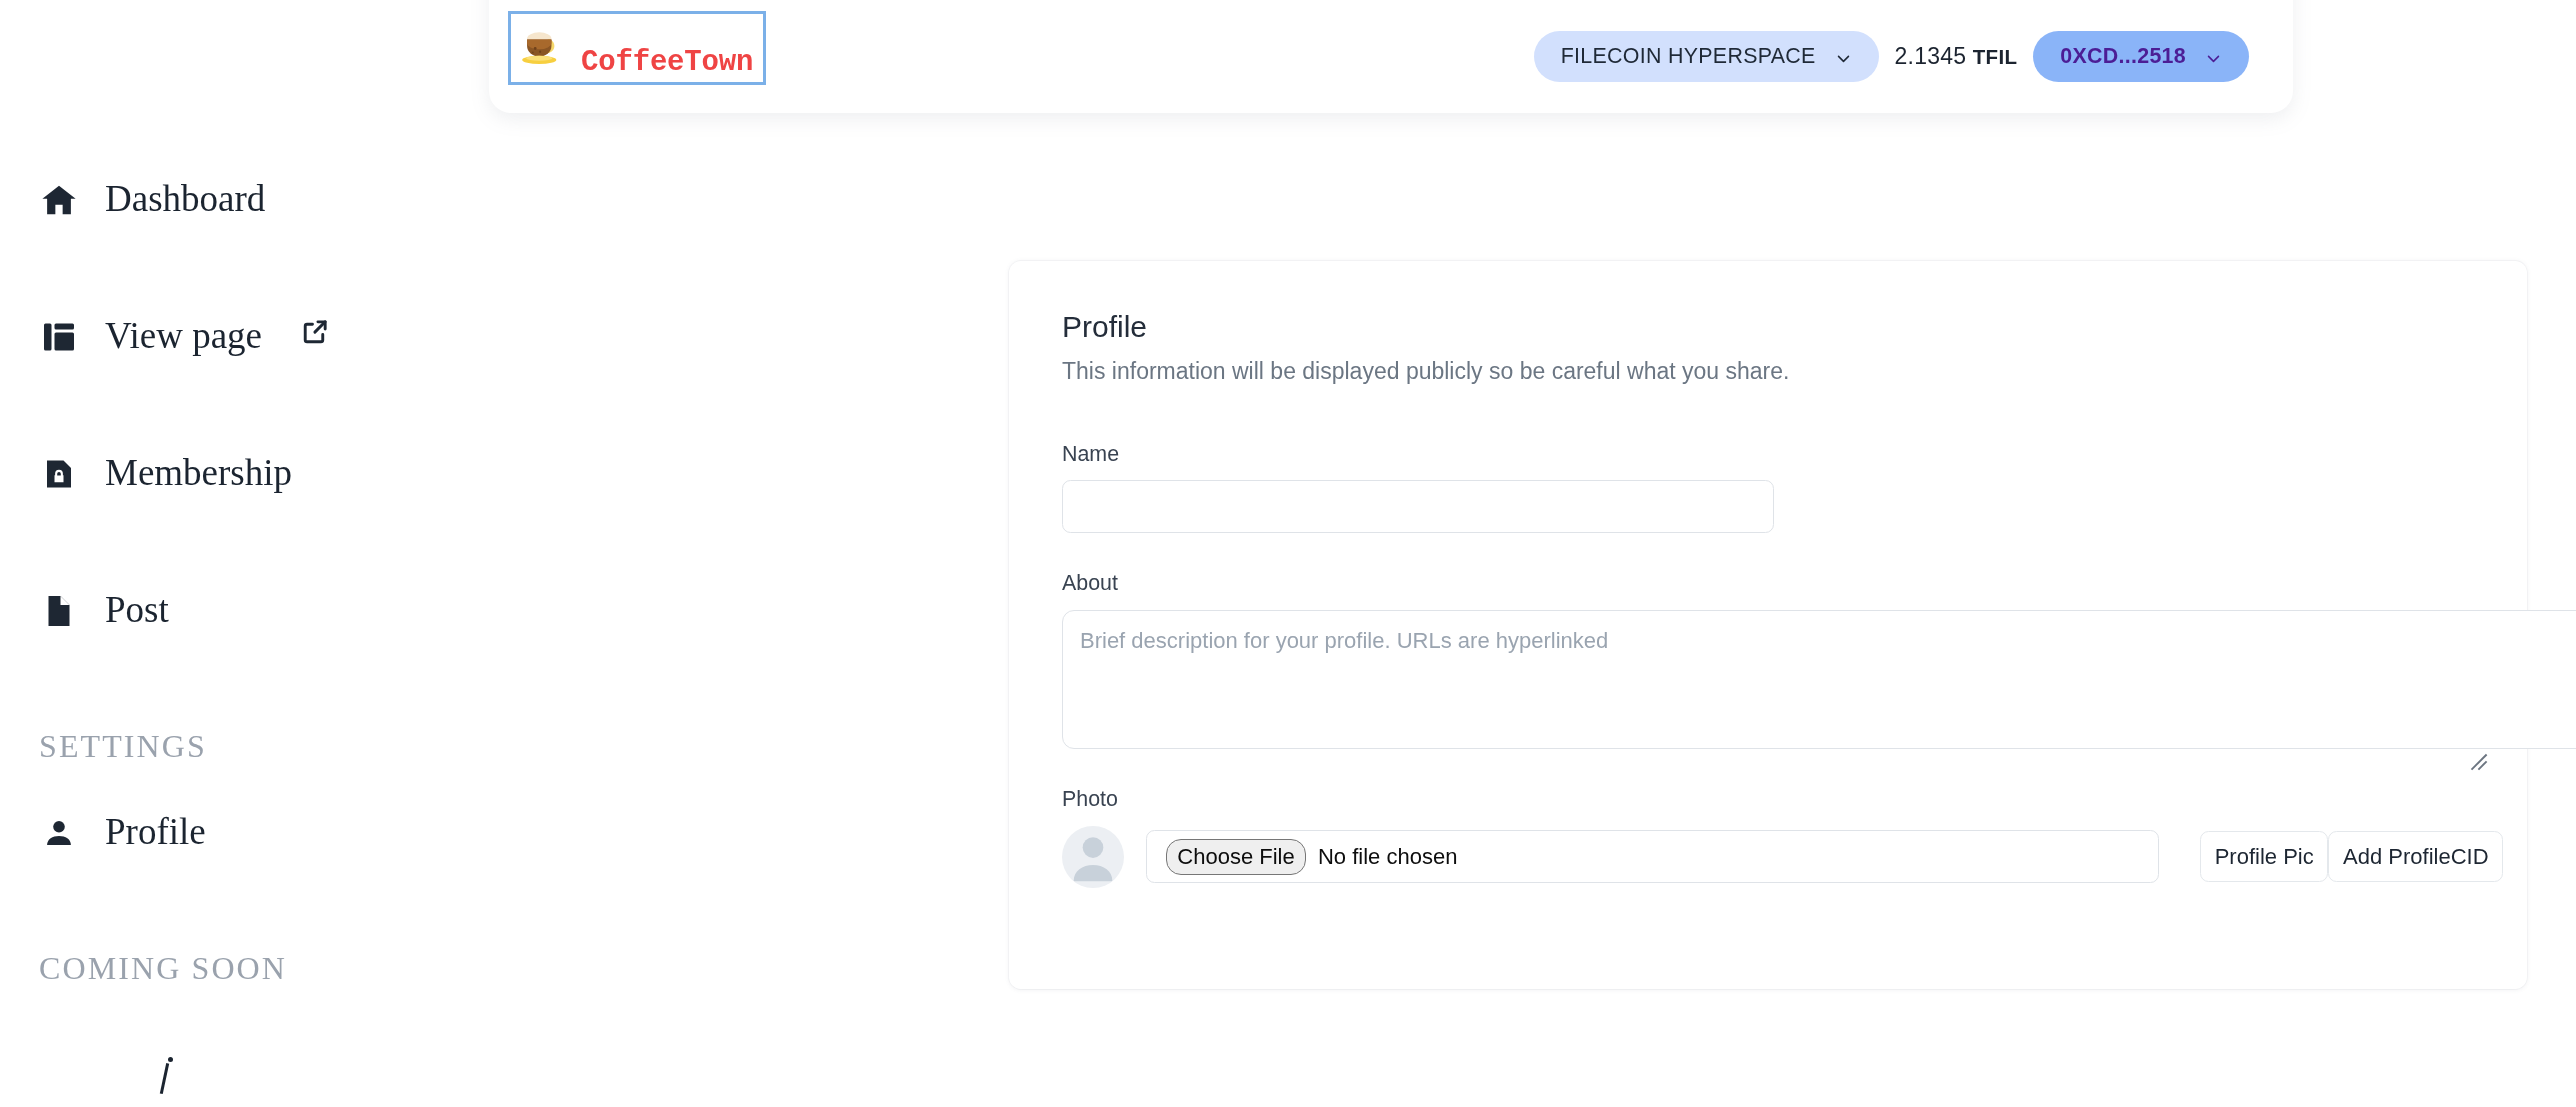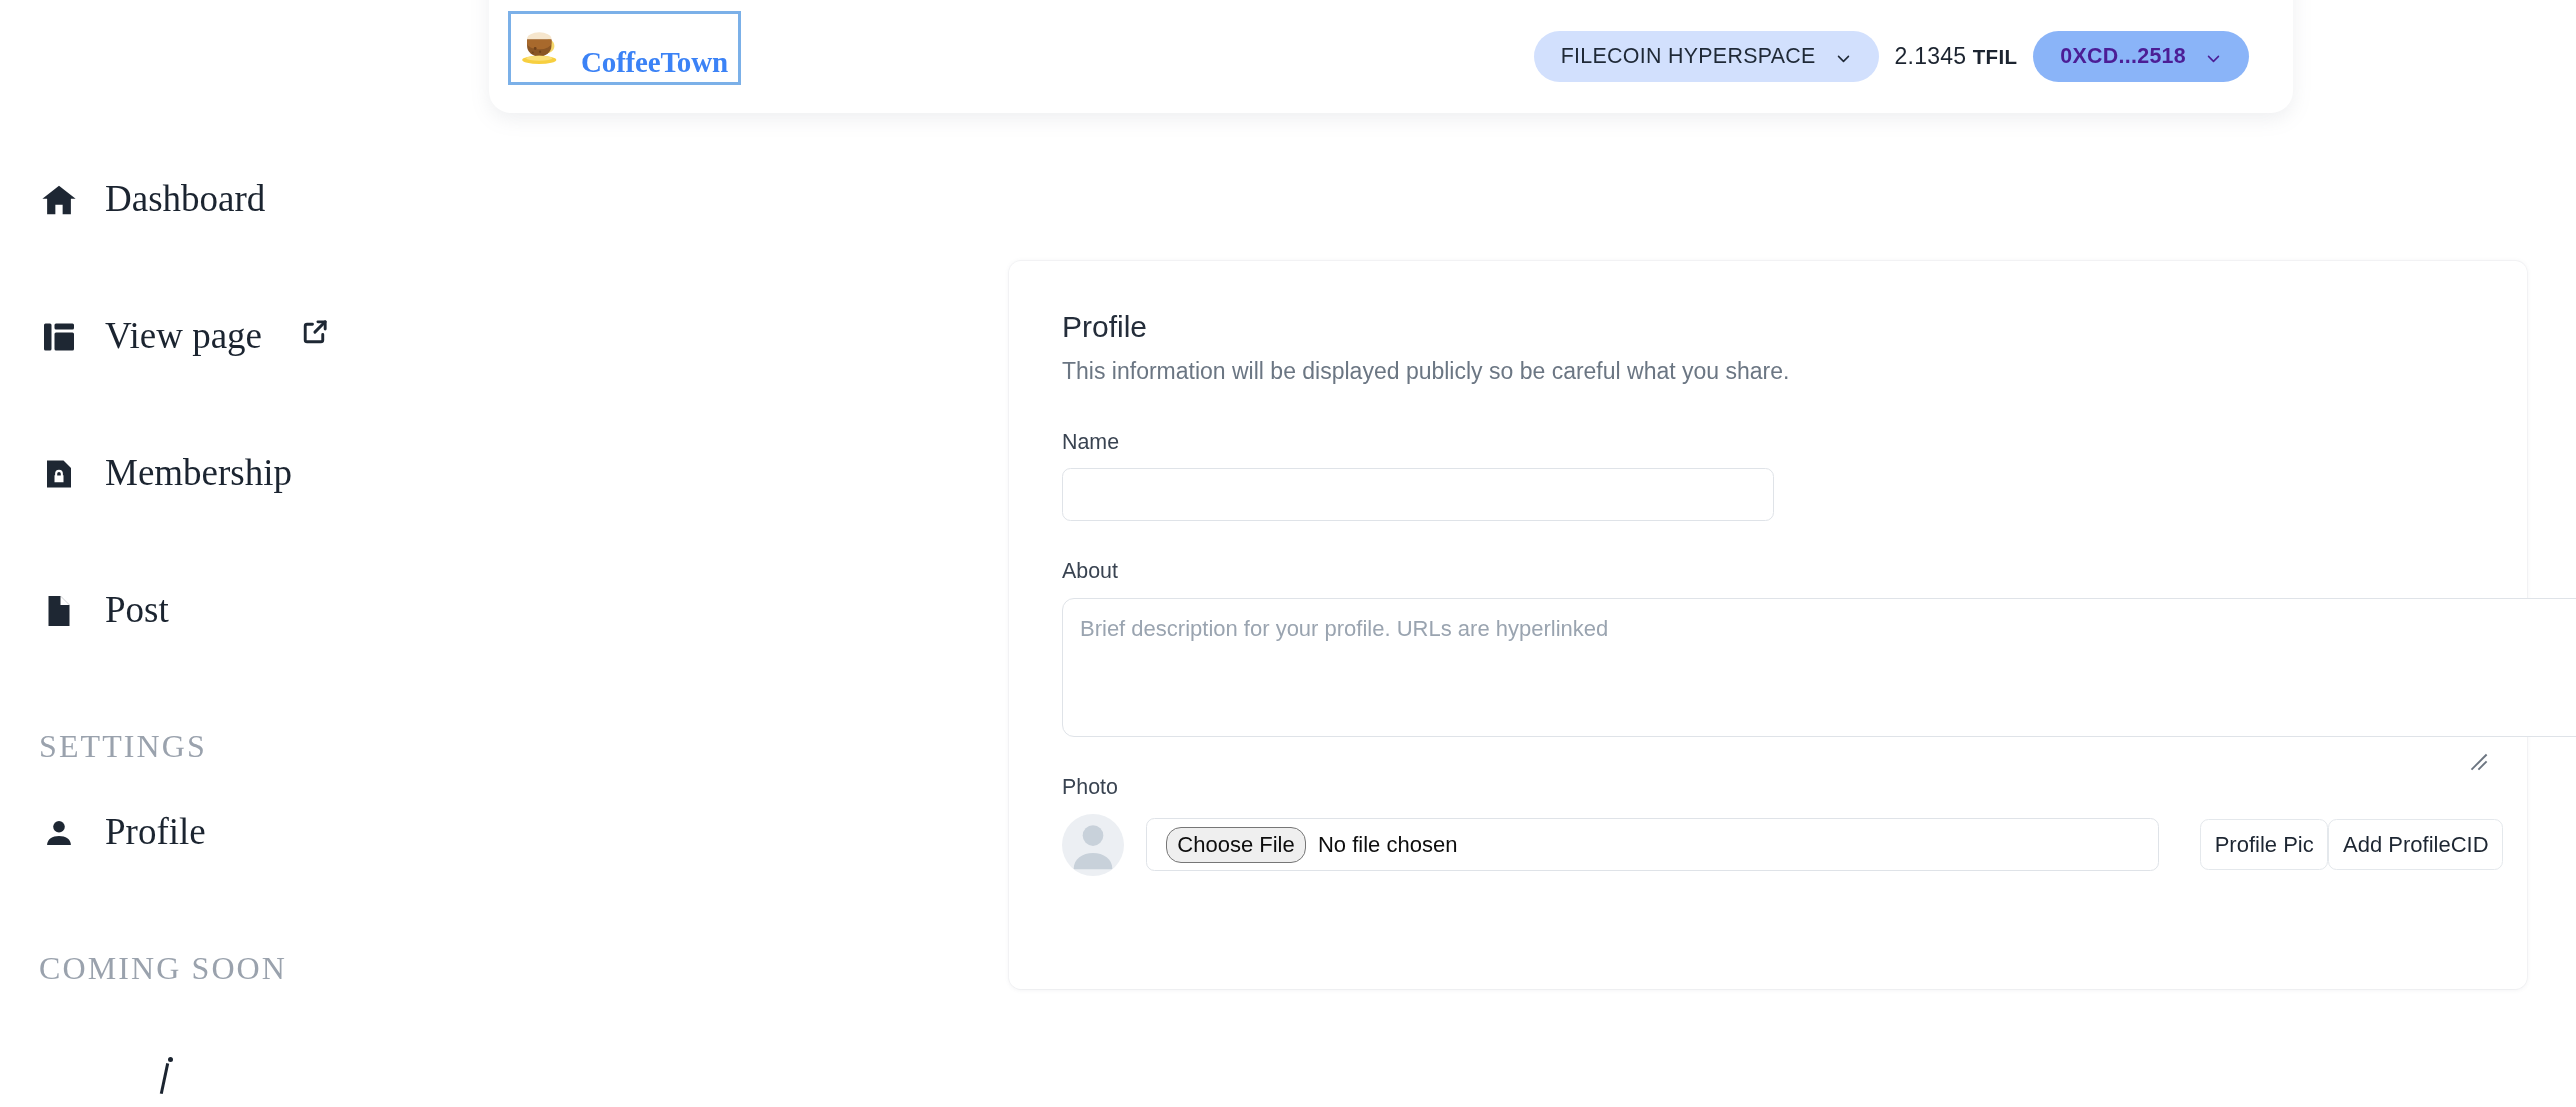--- a/index.html
+++ b/index.html
@@ -41,24 +41,24 @@
     padding: 3.4px 10.3px 3.4px 5.1px;
     background: #fff;
   }
   .brand-logo {
     width: 53px;
     height: 39px;
     position: relative;
     flex: none;
   }
   .brand-name {
-    font-family: Liberation Serif, serif;
+    font-family: Liberation Mono, monospace;
     font-size: 29px;
     font-weight: bold;
-    color: #3b82f6;
+    color: #ef4444;
     letter-spacing: -0.2px;
     white-space: nowrap;
     margin-top: 28px;
   }
 
   .header-right {
     display: flex;
     align-items: center;
     gap: 16px;
   }
@@ -190,21 +190,21 @@
   .panel-title {
     font-size: 30px;
     color: #242d3a;
     margin: 0 0 12px 0;
     font-weight: normal;
     line-height: 1.2;
   }
   .panel-sub {
     font-size: 23px;
     color: #6b7683;
-    margin: 0 0 44px 0;
+    margin: 0 0 56px 0;
     line-height: 1.25;
   }
   .field-label {
     font-size: 21.4px;
     color: #394351;
     margin-bottom: 13.7px;
     display: block;
   }
   .field-block { margin-bottom: 38px; }
   .text-input {

